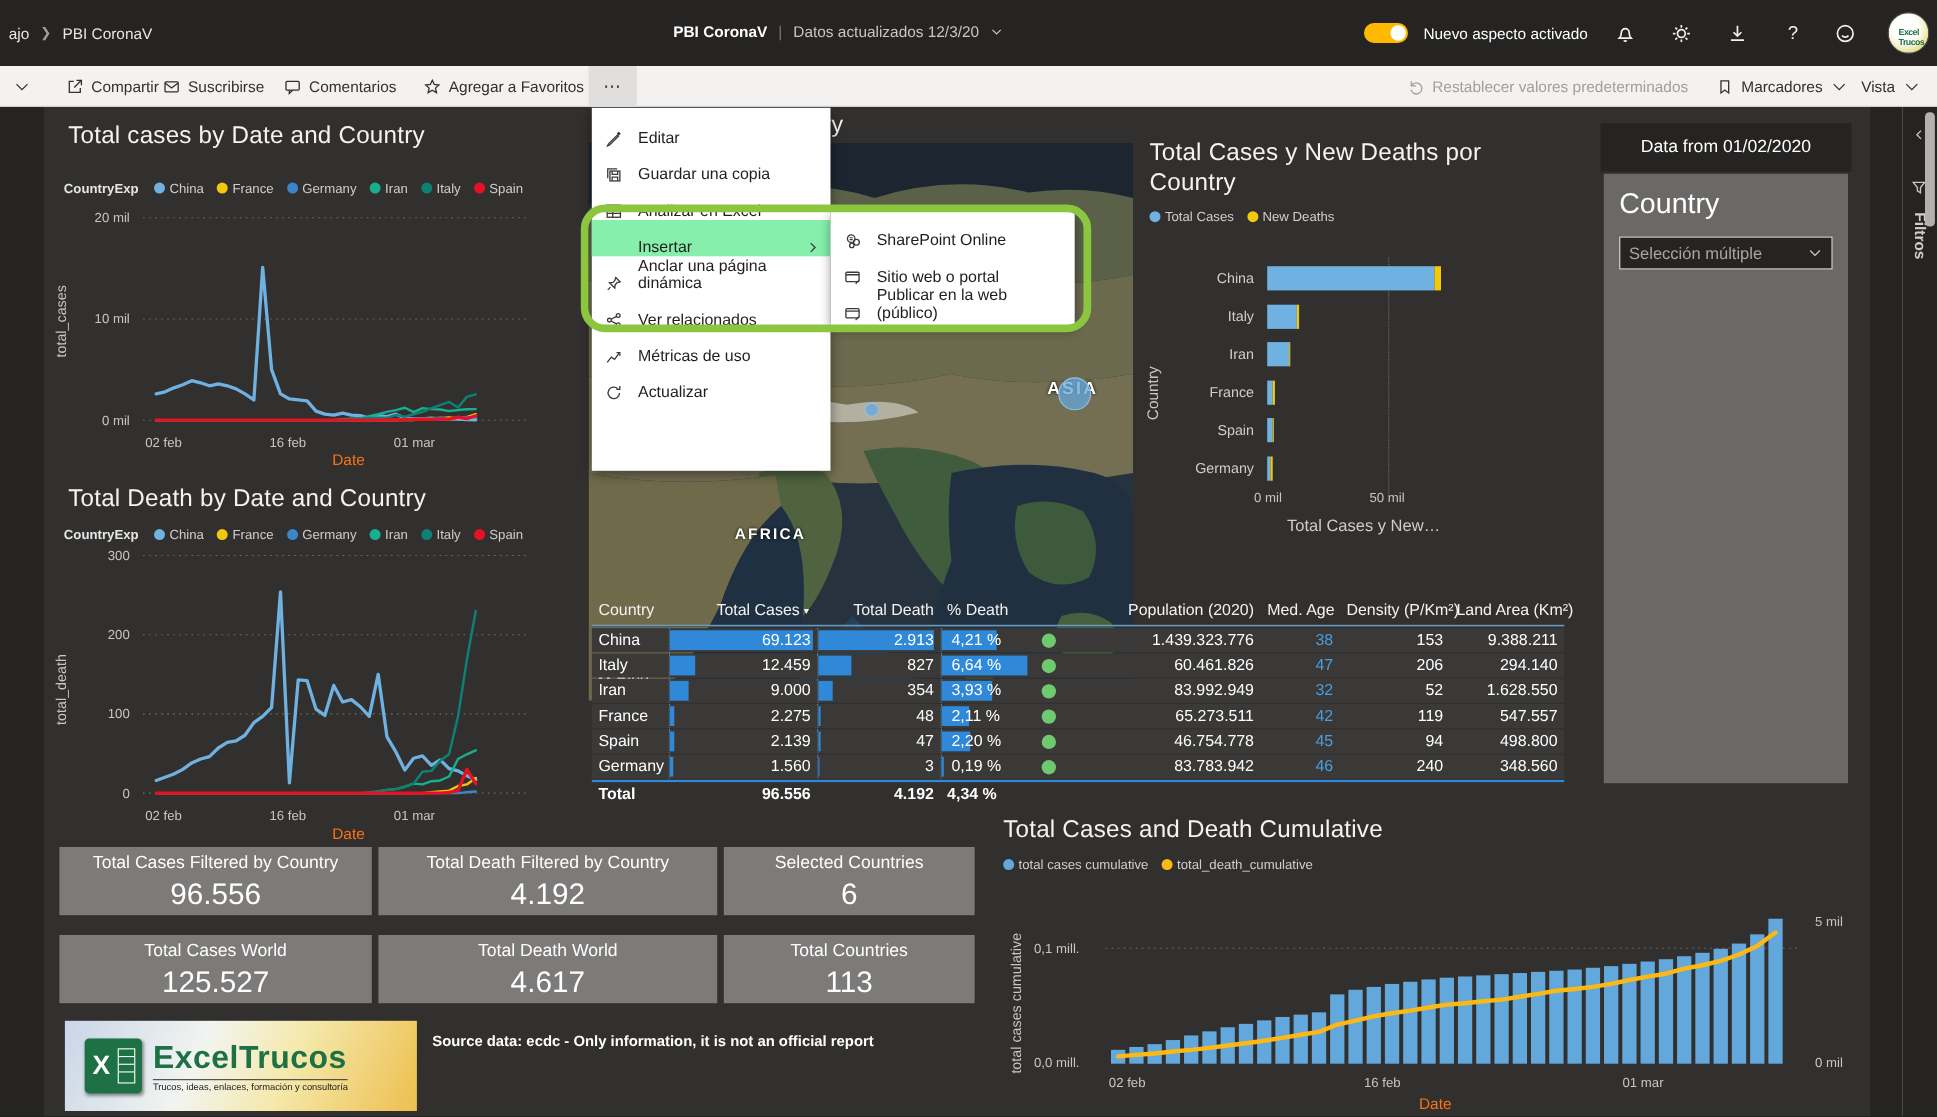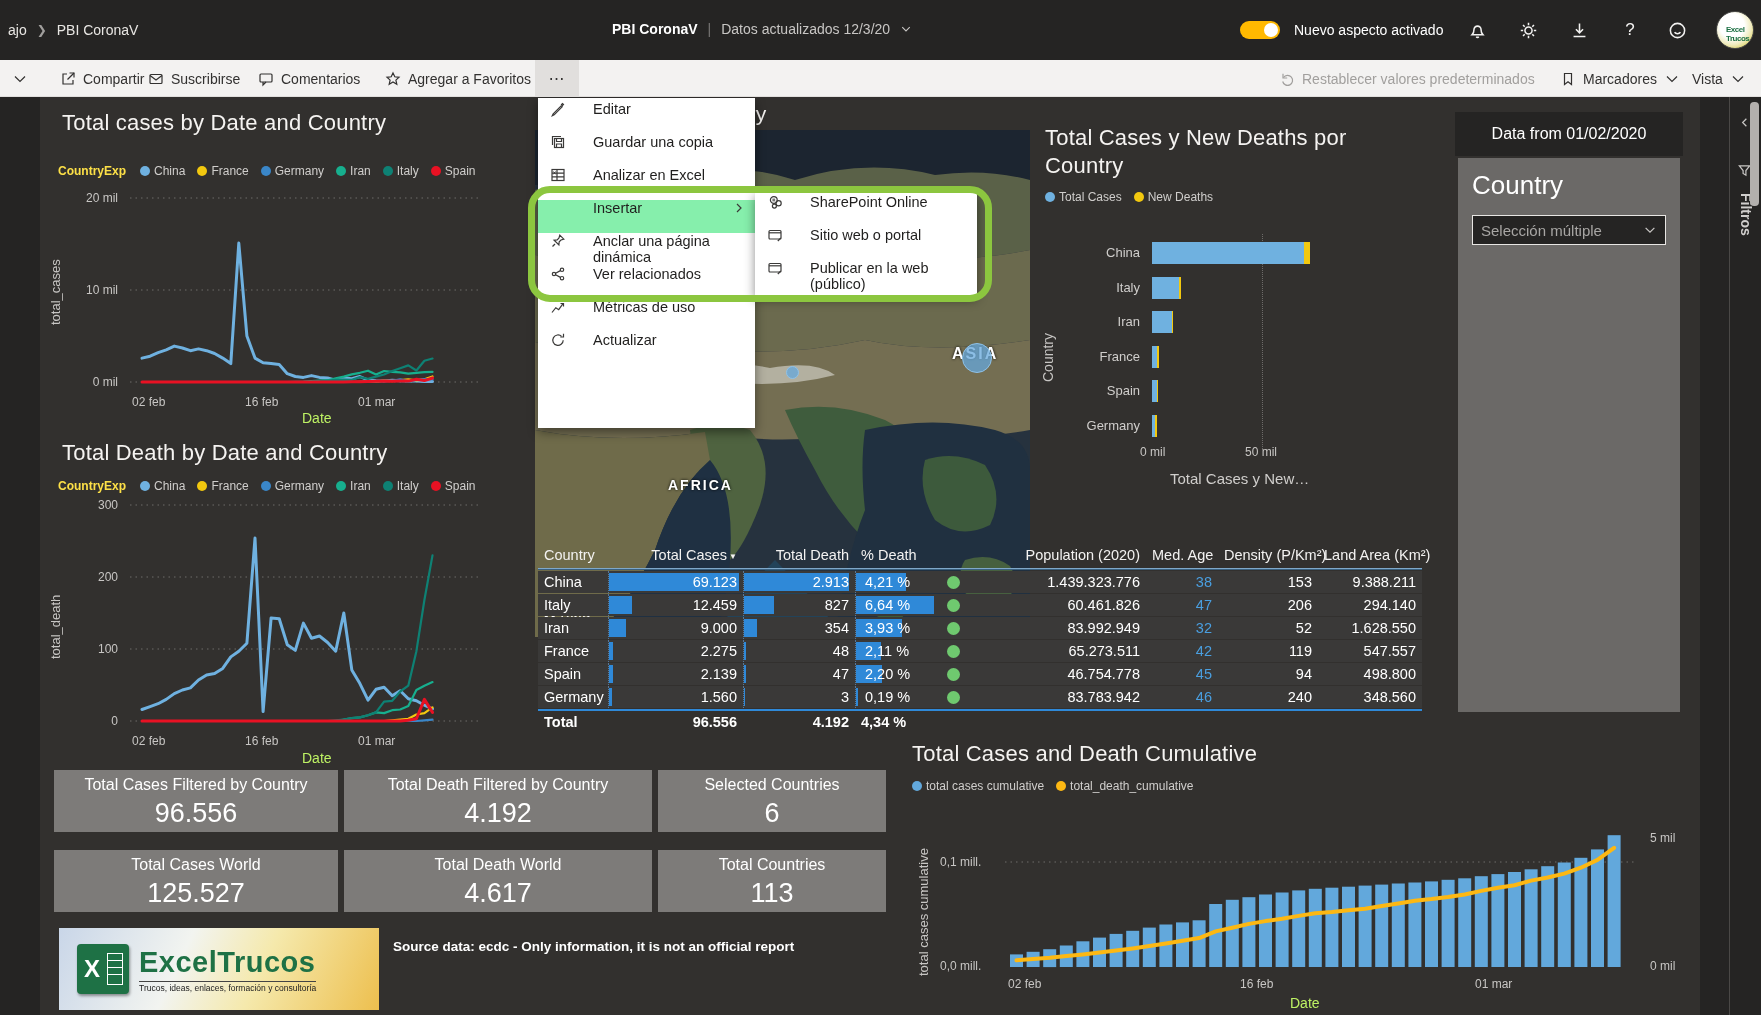--- a/index.html
+++ b/index.html
@@ -32,25 +32,25 @@
   .tool-item svg { stroke:#323130; fill:none; stroke-width:1.2; width:16px; height:16px; }
   .tool-item.disabled { color:#a19f9d; cursor:default; }
   .tool-item.disabled svg { stroke:#a19f9d; }
   .dots-btn { position:absolute; left:535px; top:0; width:44px; height:37px; background:#e1dfdd; display:flex; align-items:center; justify-content:center; font-size:16px; letter-spacing:1px; cursor:pointer; color:#323130; }
 
   
   .canvas { position:absolute; left:0; top:97px; width:1761px; height:918px; background:#252423; }
   .page { position:absolute; left:40px; top:0; width:1660px; height:918px; background:#32302e; }
 
   .vis-title { color:#f5f3f1; font-size:22px; letter-spacing:0.2px; }
-  .axis-lab { position:absolute; color:#bef264; font-size:12px; }
+  .axis-lab { position:absolute; color:#f97316; font-size:12px; }
   .axis-tick { position:absolute; color:#c8c6c4; font-size:12px; }
   .y-title { position:absolute; color:#c8c6c4; font-size:13px; writing-mode:vertical-rl; transform:rotate(180deg); text-align:center; }
   .legend { position:absolute; display:flex; align-items:center; gap:12px; font-size:12px; color:#d0cecc; }
-  .legend .lg-title { color:#fde047; font-weight:bold; margin-right:2px; }
+  .legend .lg-title { color:#e5e5e5; font-weight:bold; margin-right:2px; }
   .lg-item { display:flex; align-items:center; gap:4px; }
   .lg-dot { width:10px; height:10px; border-radius:50%; display:inline-block; }
 
   
   .chart-box { position:absolute; }
   .chart-box svg { position:absolute; overflow:visible; }
 
   
   .map { position:absolute; left:535px; top:3px; width:495px; height:537px; z-index:1; background:#20262e; }
   .map-titlebar { position:absolute; left:0; top:0; width:100%; height:30px; background:#32302e; }
@@ -116,21 +116,21 @@
   
   .rail-sep { position:absolute; left:1729px; top:0; width:1px; height:918px; background:#4a4846; }
   .rail { position:absolute; left:1730px; top:0; width:31px; height:918px; }
   .rail .ric { position:absolute; left:7px; color:#c8c6c4; cursor:pointer; }
   .rail svg { stroke:#c8c6c4; fill:none; stroke-width:1.3; width:15px; height:15px; }
   .filtros-txt { position:absolute; left:8px; top:96px; color:#d0cecc; font-size:14px; font-weight:bold; writing-mode:vertical-rl; }
   .scrollthumb { position:absolute; left:1750px; top:5px; width:9px; height:104px; background:#b3b0ad; border-radius:4px; cursor:pointer; }
 
   
   .menu { position:absolute; left:538px; top:1px; width:217px; height:330px; background:#fff; box-shadow:0 4px 10px rgba(0,0,0,.45); z-index:20; padding-top:3px; }
-  .menu-item { height:33px; display:flex; align-items:flex-start; gap:27px; padding:0 12px; font-size:14.5px; color:#201f1e; cursor:pointer; position:relative; }
+  .menu-item { height:33px; display:flex; align-items:flex-end; gap:14px; padding:0 12px; font-size:14.5px; color:#201f1e; cursor:pointer; position:relative; }
   .menu-item.hover { background:#86efac; }
   .menu-item svg { stroke:#3b3a39; fill:none; stroke-width:1.2; width:16px; height:16px; flex:0 0 auto; }
   .menu-item .chevR { position:absolute; right:8px; }
   .submenu { position:absolute; left:755px; top:95px; width:222px; height:104px; background:#fff; box-shadow:0 4px 10px rgba(0,0,0,.45); z-index:25; padding-top:2px; }
   .submenu .menu-item { height:33px; }
   .green-box { position:absolute; left:528px; top:89px; width:464px; height:116px; border:7px solid #8cc63f; border-radius:22px; z-index:40; pointer-events:none; }
 </style>
 </head>
 <body>
 

